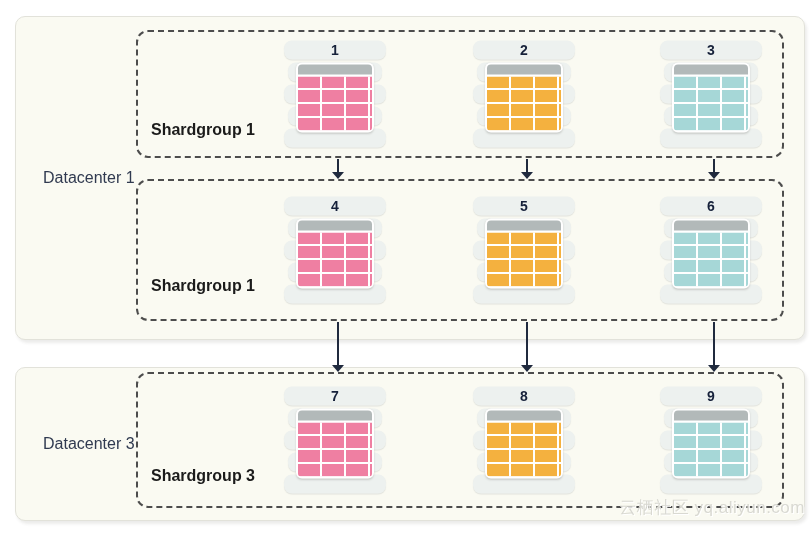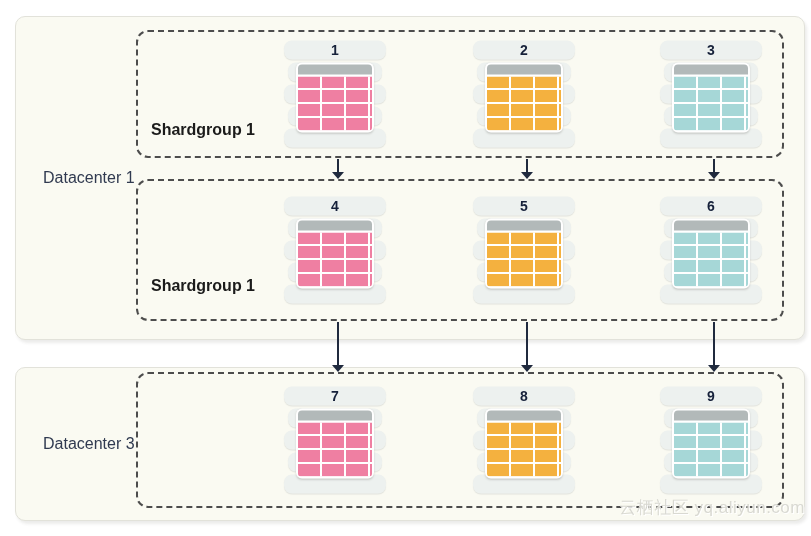--- a/index.html
+++ b/index.html
@@ -173,20 +173,21 @@
           <div class="tbody"></div>
         </div>
       </div>
     </div>
   </div>
 
   <div class="datacenter dc2">
     <div class="dc-label">Datacenter 3</div>
 
     <div class="shardgroup sg3">
+      <div class="sg-label">Shardgroup 3</div>
 
       <div class="shard s1">
         <div class="band">
             <span class="num">7</span>
           </div>
         <div class="band n"></div>
         <div class="band"></div>
         <div class="band n"></div>
         <div class="band"></div>
         <div class="table" style="--cell: #ef7fa2;">

